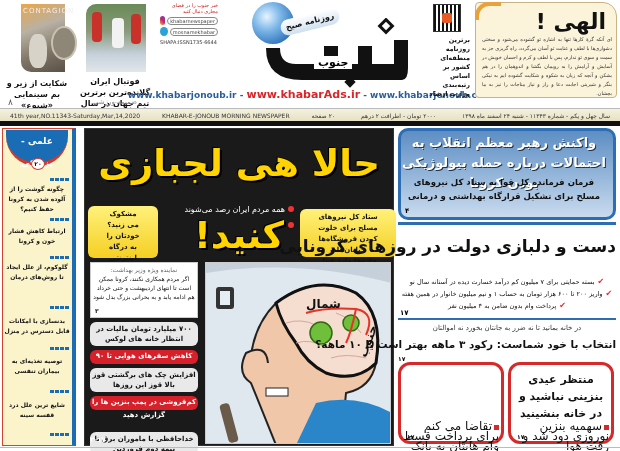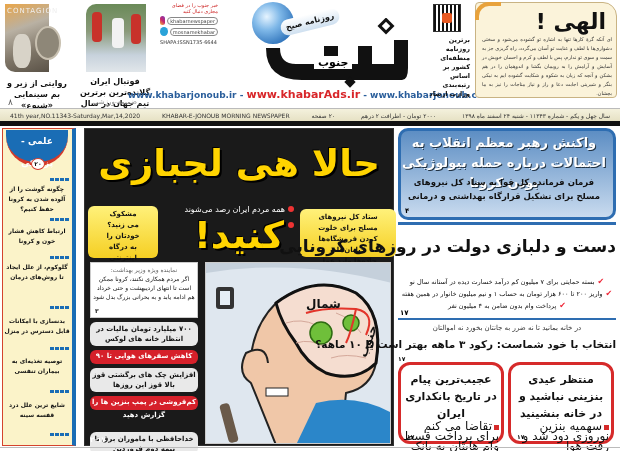--- a/index.html
+++ b/index.html
@@ -1,20 +1,20 @@
 <!DOCTYPE html>
 <html><head>
 <meta charset="utf-8">
 <style>
 *{box-sizing:border-box;margin:0;padding:0}
 body{width:620px;height:451px;background:#fff;font-family:"DejaVu Sans",sans-serif;position:relative;overflow:hidden;direction:ltr}
 .abs{position:absolute}
 .rtl{direction:rtl;text-align:center}
 
-#thumb1{left:5px;top:4px;width:44px;height:68px;background:linear-gradient(160deg,#e9a64a 0%,#b9b1a3 35%,#7d7466 70%,#5a5247 100%);border-radius:0 0 0 10px}
+#thumb1{left:21px;top:4px;width:44px;height:68px;background:linear-gradient(160deg,#e9a64a 0%,#b9b1a3 35%,#7d7466 70%,#5a5247 100%);border-radius:0 0 0 10px}
 #thumb1 .ttl{position:absolute;top:3px;left:2px;font-size:7px;color:#eee;letter-spacing:1px;font-family:"DejaVu Sans",sans-serif}
 #thumb1 .mask{position:absolute;left:30px;top:22px;width:26px;height:34px;border-radius:50%;background:#8e8778;border:2px solid #c8c0b0}
 #thumb1 .mask2{position:absolute;left:8px;top:30px;width:18px;height:34px;border-radius:40%;background:#d8d3c8}
 #cap1{left:4px;top:78px;width:66px;font-size:8px;font-weight:bold;line-height:11px;color:#111}
 #pg1{left:8px;top:97px;font-size:9px;color:#555}
 #thumb2{left:86px;top:4px;width:60px;height:68px;background:linear-gradient(180deg,#6a8a58 0%,#8a9a7a 40%,#c7d2dc 75%,#e1e6ea 100%);border-radius:10px 0 0 0;overflow:hidden}
 #thumb2 .pl1{position:absolute;left:26px;top:14px;width:12px;height:30px;background:#f2f2f2;border-radius:4px}
 #thumb2 .pl2{position:absolute;left:45px;top:10px;width:10px;height:30px;background:#c8322a;border-radius:4px}
 #thumb2 .pl3{position:absolute;left:6px;top:8px;width:10px;height:30px;background:#c8322a;border-radius:4px}
 #cap2{left:76px;top:76px;width:78px;font-size:8px;font-weight:bold;line-height:11px;color:#111}
@@ -86,21 +86,21 @@
 #bottom-rule{left:0;top:447px;width:620px;height:1px;background:#bbb}
 </style>
 </head>
 <body>
 
 <div id="thumb1" class="abs">
   <span class="ttl">CONTAGION</span>
   <div class="mask2"></div>
   <div class="mask"></div>
 </div>
-<div id="cap1" class="abs rtl">روایتی از زیر و بم سینمایی «شیوع»</div>
+<div id="cap1" class="abs rtl">شکایت از زیر و بم سینمایی «شیوع»</div>
 <div id="pg1" class="abs">۸</div>
 
 <div id="thumb2" class="abs">
   <div class="pl3"></div>
   <div class="pl1"></div>
   <div class="pl2"></div>
 </div>
 <div id="cap2" class="abs rtl">فوتبال ایران گلانده‌ترین برترین تیم جهان در سال ۲۰۱۹ شد</div>
 <div id="sup2" class="abs rtl">ضمیمه ورزشی</div>
 
@@ -234,18 +234,17 @@
 <div id="stay" class="abs">در خانه بمانید تا نه ضرر به جانتان بخورد نه اموالتان</div>
 <div id="recess" class="abs">انتخاب با خود شماست: رکود ۳ ماهه بهتر است یا ۱۰ ماهه؟</div>
 <div id="pg17b" class="abs">۱۷</div>
 
 <div class="redbox" style="left:508px">
   <div class="h">منتظر عیدی بنزینی نباشید و در خانه بنشینید</div>
   <div class="s"><span class="sq"></span><span>سهمیه بنزین نوروزی دود شد و رفت هوا</span></div>
   <span class="n">۱۷</span>
 </div>
 <div class="redbox" style="left:398px">
-  <div class="h">عجیب‌ترین پیام در تاریخ بانکداری ایران</div>
   <div class="s"><span class="sq"></span><span>تقاضا می کنم برای پرداخت قسط وام هایتان به بانک نروید!</span></div>
   <span class="n">۱۷</span>
 </div>
 
 <div id="bottom-rule" class="abs"></div>
 
 </body></html>

